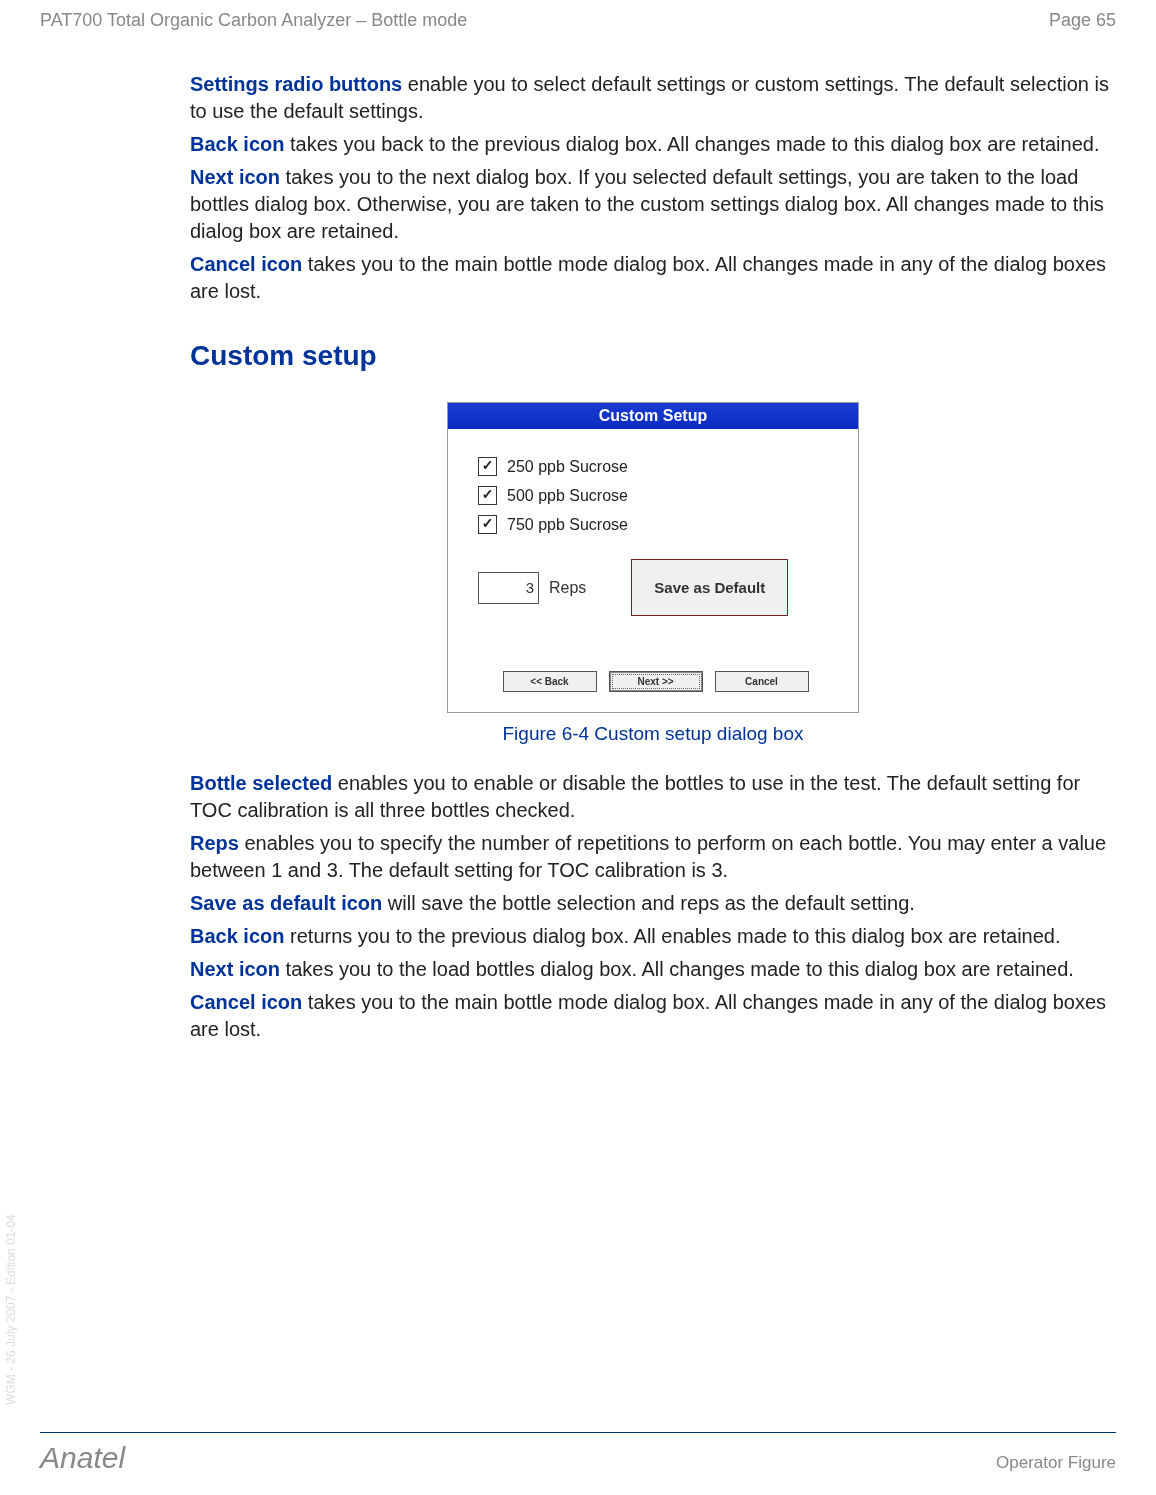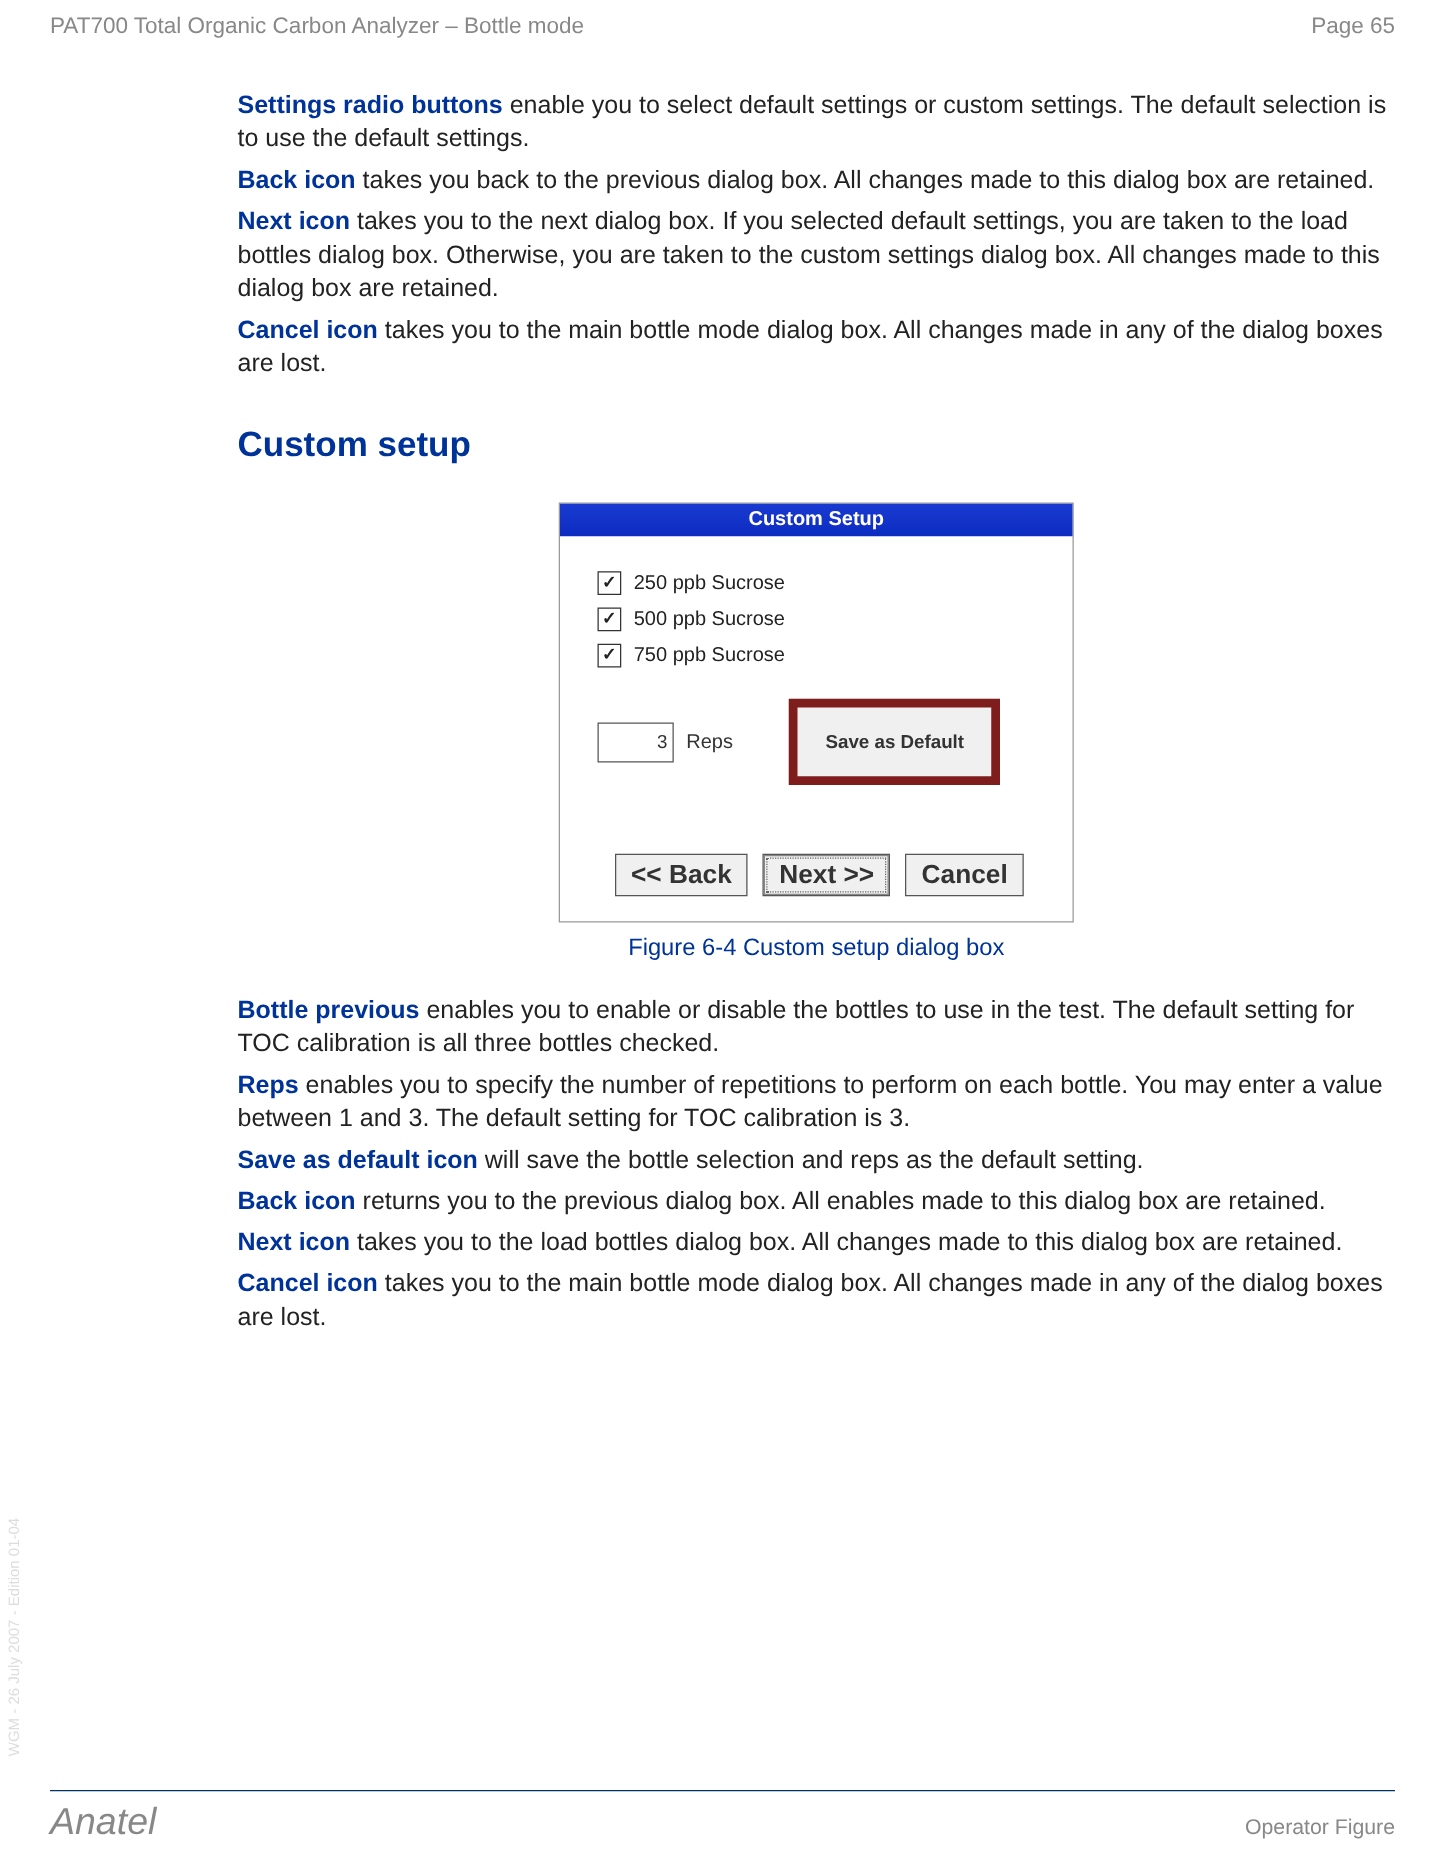--- a/index.html
+++ b/index.html
@@ -95,38 +95,38 @@
   .reps-input {
     width: 55px;
     height: 30px;
     border: 1px solid #555;
     text-align: right;
     padding-right: 4px;
     line-height: 30px;
     font-size: 15px;
   }
   .save-btn {
-    border: 7px solid #7f1d1d;
+    border: 1px solid #7f1d1d;
     padding: 19px 22px;
     font-weight: bold;
     margin-left: 35px;
     font-size: 15px;
     background: #f0f0f0;
   }
   .btn-row {
     display: flex;
     justify-content: center;
     gap: 12px;
     margin-top: 55px;
     margin-bottom: 8px;
   }
   .dlg-btn {
     border: 1px solid #555;
     padding: 4px 12px;
-    font-size: 21px;
+    font-size: 10px;
     font-weight: bold;
     background: #f0f0f0;
     min-width: 68px;
     text-align: center;
   }
   .dlg-btn.next {
     border-style: solid;
     box-shadow: inset 0 0 0 1px #888;
     outline: 1px dotted #666;
     outline-offset: -4px;
@@ -222,21 +222,21 @@
             <div class="dlg-btn">&lt;&lt; Back</div>
             <div class="dlg-btn next">Next &gt;&gt;</div>
             <div class="dlg-btn">Cancel</div>
           </div>
         </div>
       </div>
       <div class="figure-caption">Figure 6-4 Custom setup dialog box</div>
     </div>
 
     <p class="para">
-      <span class="term">Bottle previous</span><span> enables you to enable or disable the bottles to use in the test. The default setting for TOC calibration is all three bottles checked.</span>
+      <span class="term">Bottle selected</span><span> enables you to enable or disable the bottles to use in the test. The default setting for TOC calibration is all three bottles checked.</span>
     </p>
     <p class="para">
       <span class="term">Reps</span><span> enables you to specify the number of repetitions to perform on each bottle. You may enter a value between 1 and 3. The default setting for TOC calibration is 3.</span>
     </p>
     <p class="para">
       <span class="term">Save as default icon</span><span> will save the bottle selection and reps as the default setting.</span>
     </p>
     <p class="para">
       <span class="term">Back icon</span><span> returns you to the previous dialog box. All enables made to this dialog box are retained.</span>
     </p>

